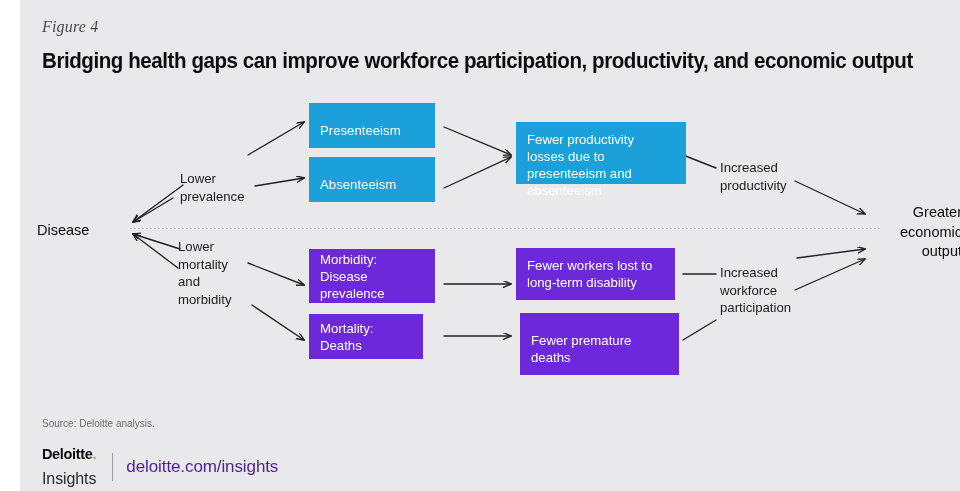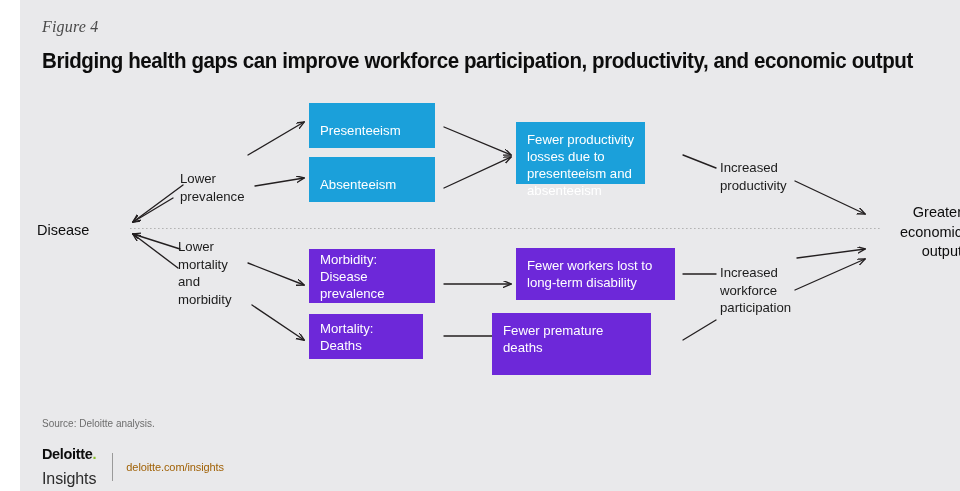--- a/index.html
+++ b/index.html
@@ -121,22 +121,22 @@
     color: #2b2b2b;
     letter-spacing: -0.1px;
   }
   .footer-divider {
     width: 1px;
     height: 28px;
     background: #9a9a9a;
     margin: 0 13px 0 16px;
   }
   .footer-url {
-    font-size: 11px;
-    color: #a16207;
+    font-size: 17px;
+    color: #4c1d95;
     letter-spacing: -0.1px;
   }
 </style>
 </head>
 <body>
 
 <div id="figure">
 
   <div class="fig-label">Figure 4</div>
   <div class="fig-title">Bridging health gaps can improve workforce participation, productivity, and economic output</div>
@@ -207,29 +207,29 @@
 
   <div class="node purple" style="left:289px; top:249px; width:126px; height:54px;">
     <span style="white-space:pre-line;">Morbidity:
 Disease prevalence</span>
   </div>
 
   <div class="node purple" style="left:289px; top:314px; width:114px; height:45px;">
     <span>Mortality: Deaths</span>
   </div>
 
-  <div class="node blue" style="left:496px; top:122px; width:129px; height:62px; align-items:flex-start;">
+  <div class="node blue" style="left:496px; top:122px; width:170px; height:62px; align-items:flex-start;">
     <span>Fewer productivity losses due to presenteeism and absenteeism</span>
   </div>
 
   <div class="node purple" style="left:496px; top:248px; width:159px; height:52px; align-items:flex-start;">
     <span>Fewer workers lost to long-term disability</span>
   </div>
 
-  <div class="node purple" style="left:472px; top:313px; width:159px; height:62px; align-items:flex-start;">
+  <div class="node purple" style="left:500px; top:313px; width:159px; height:62px; align-items:flex-end;">
     <span>Fewer premature deaths</span>
   </div>
 
   <div class="plain-label" style="left:700px; top:159px; width:90px; white-space:pre-line;">Increased
 productivity</div>
 
   <div class="plain-label" style="left:700px; top:264px; width:90px; white-space:pre-line;">Increased
 workforce
 participation</div>
 

